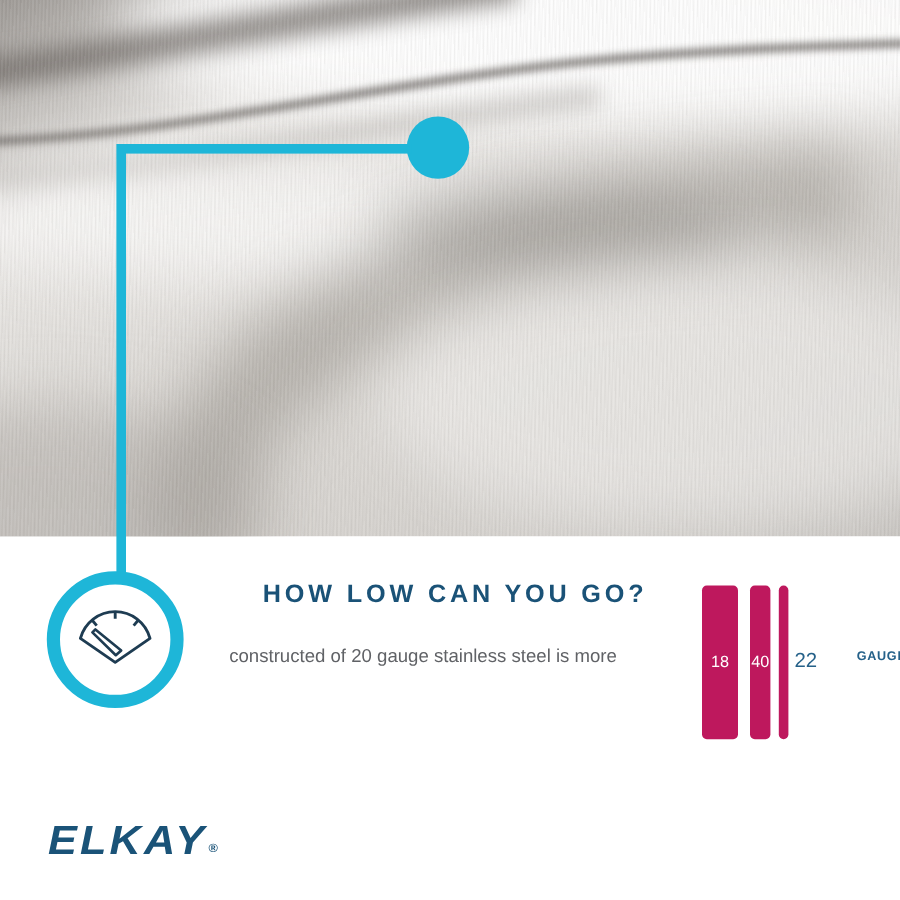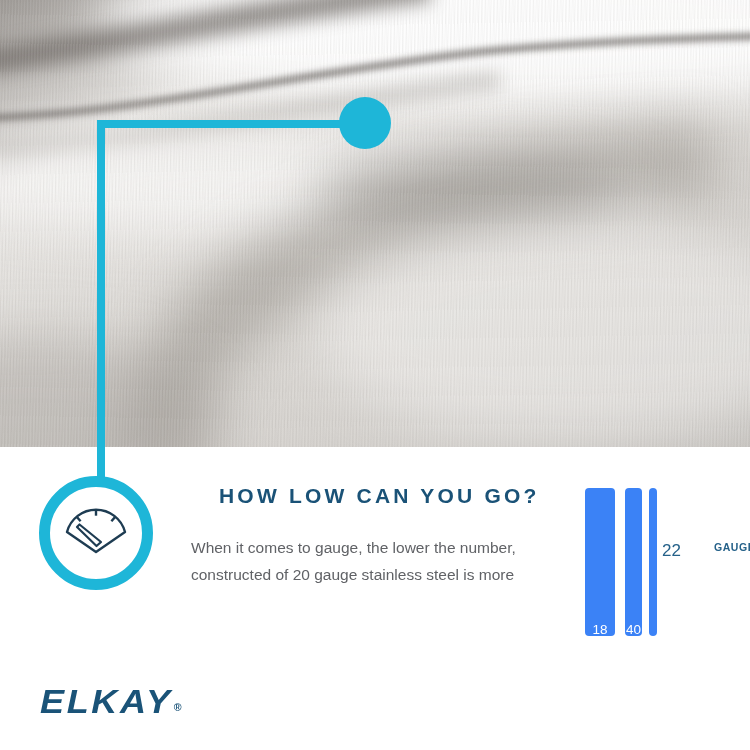--- a/index.html
+++ b/index.html
@@ -36,22 +36,22 @@
   .headline{
     position:absolute;left:189px;top:484px;
     font-size:21px;font-weight:800;letter-spacing:3.2px;color:#1a5277;white-space:nowrap;margin-left:30px;
   }
   .body-copy{
     position:absolute;left:191px;top:534px;
     font-size:15.5px;line-height:27px;color:#606266;
   }
   .body-copy .line{white-space:nowrap;}
   
-  .bar{position:absolute;top:488px;height:148px;border-radius:4px;background:#3b82f6;
-       display:flex;align-items:flex-end;justify-content:center;}
+  .bar{position:absolute;top:488px;height:128px;border-radius:4px;background:#be185d;
+       display:flex;align-items:center;justify-content:center;}
   .bar-18{left:585px;width:30px;}
   .bar-20{left:625px;width:17px;}
   .bar-22{left:649px;width:8px;}
   .bar-label{color:#ffffff;font-size:13.5px;line-height:1;}
   .bar22-caption{
     position:absolute;left:662px;top:541px;display:flex;align-items:flex-start;color:#256189;gap:32px;
   }
   .bar22-caption .num{font-size:17px;}
   .bar22-caption .unit{font-size:10.5px;letter-spacing:0.6px;margin-left:1px;font-weight:bold;}
   
@@ -112,21 +112,20 @@
         <line x1="38" y1="9.7" x2="38" y2="15.7" stroke="#1e3c52" stroke-width="2.4"></line>
         <line x1="18.7" y1="16.7" x2="22.6" y2="21.3" stroke="#1e3c52" stroke-width="2.4"></line>
         <line x1="57.3" y1="16.7" x2="53.4" y2="21.3" stroke="#1e3c52" stroke-width="2.4"></line>
         <path d="M19,27 L21.5,24.5 L43,42 L38.5,46 Z" stroke="#1e3c52" stroke-width="2.2" stroke-linejoin="round"></path>
       </svg>
     </span>
   </div>
 
   <div class="headline">HOW LOW CAN YOU GO?</div>
   <div class="body-copy">
-    <div class="line">When it comes to gauge, the lower the number,</div>
     <div class="line">constructed of 20 gauge stainless steel is more</div>
   </div>
 
   <div class="bar bar-18">
     <span class="bar-label">18</span>
   </div>
   <div class="bar bar-20">
     <span class="bar-label">40</span>
   </div>
   <div class="bar bar-22"></div>

